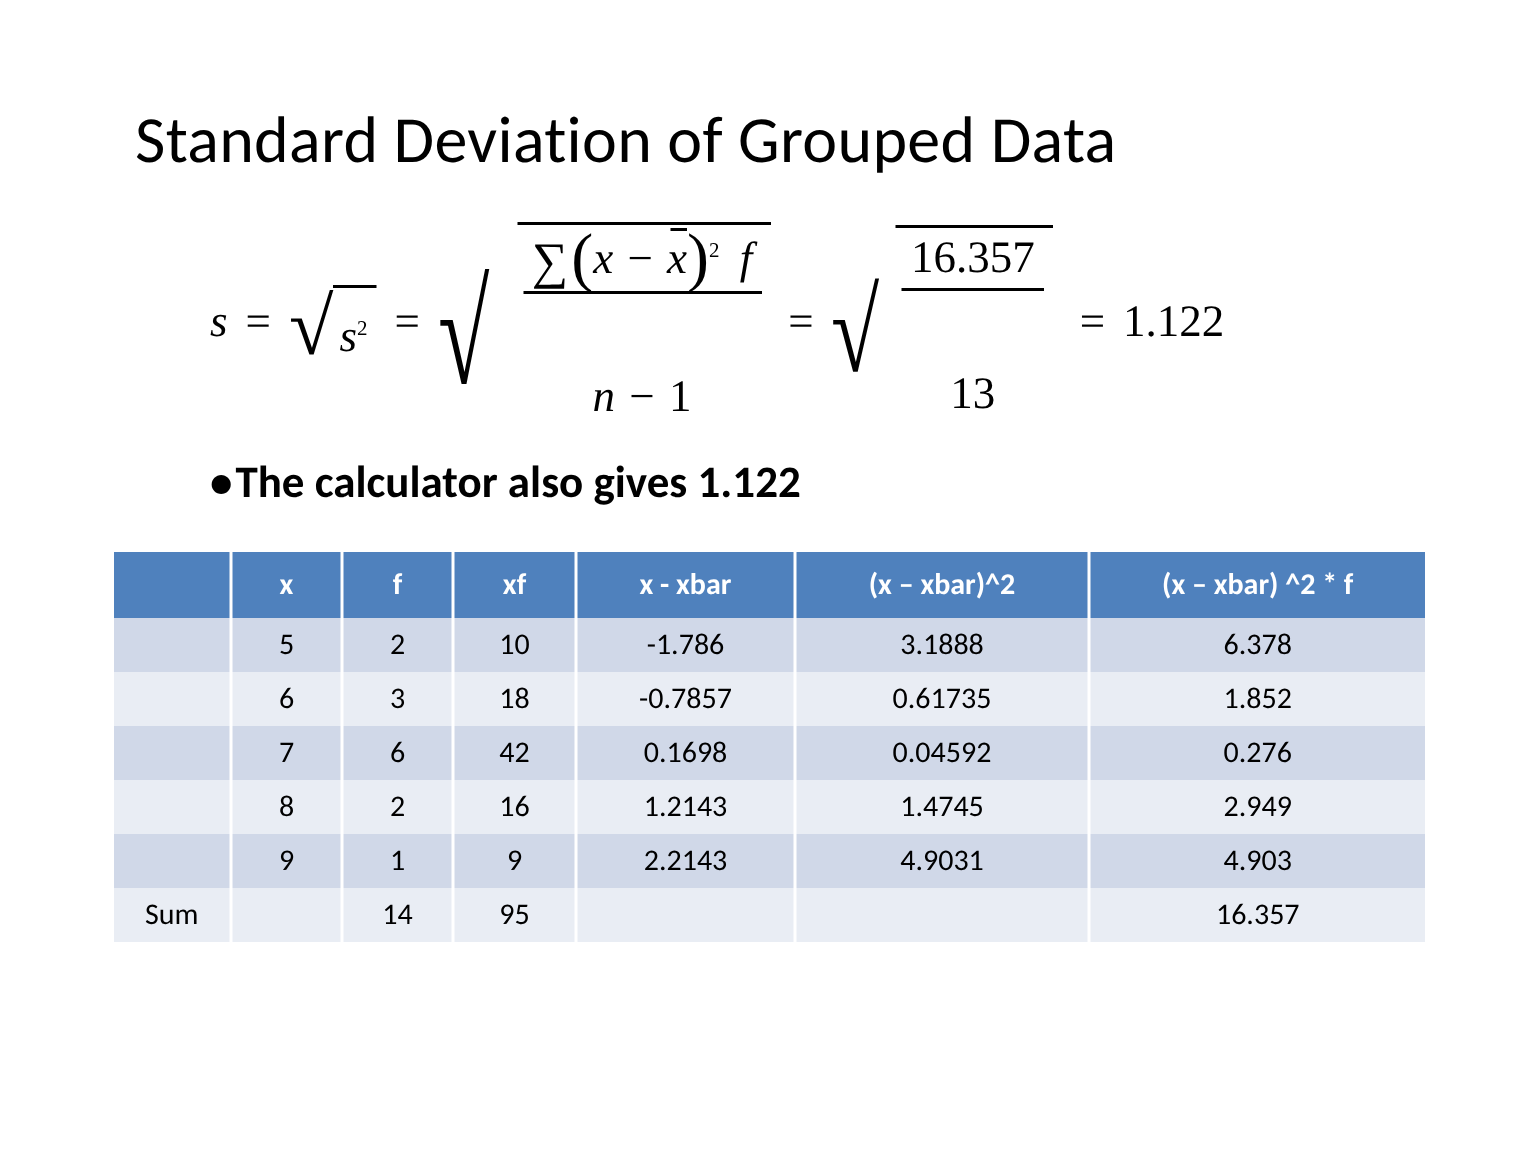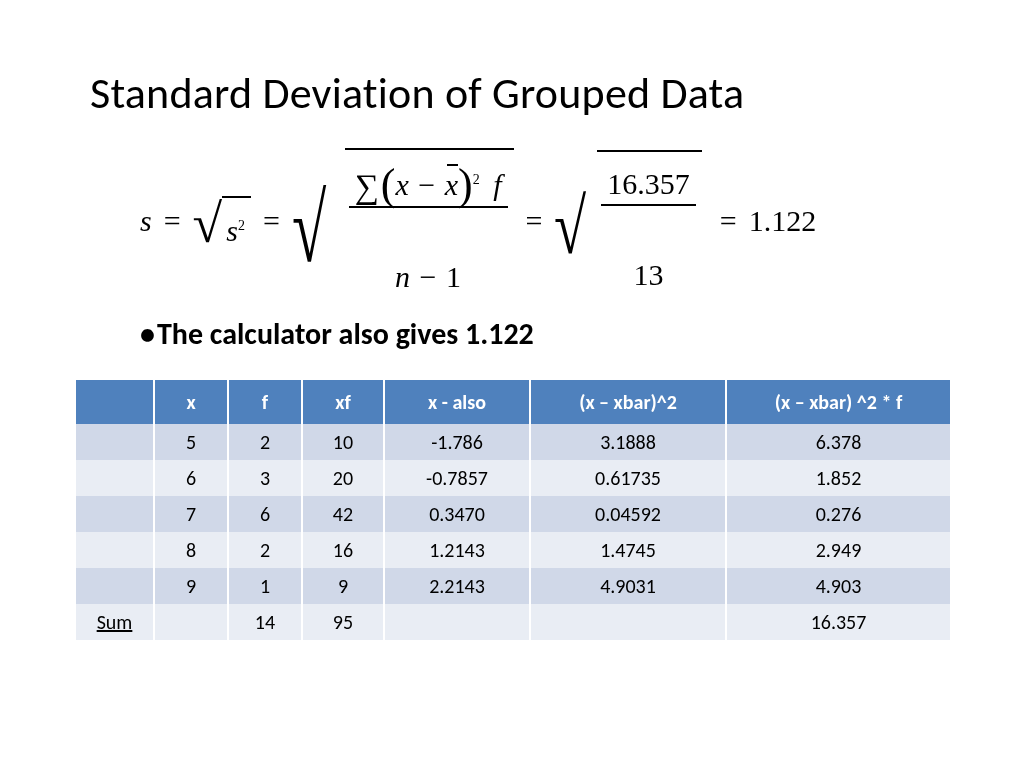--- a/index.html
+++ b/index.html
@@ -71,21 +71,20 @@
   }
   .frac {
     display: inline-flex;
     flex-direction: column;
     align-items: center;
     line-height: 1.1;
   }
   .frac .num {
     border-bottom: 2px solid #000;
     padding: 0 6px 4px 6px;
-    margin-top: 12px;
   }
   .frac .den {
     padding: 4px 6px 0 6px;
     margin-top: 48px;
   }
   .sum-sym {
     font-size: 34px;
     font-style: normal;
     display: inline-block;
     transform: translateY(3px);
@@ -147,21 +146,21 @@
   table.data td:first-child { border-left: none; }
   table.data tbody tr:nth-child(odd)  td { background: #d0d8e8; }
   table.data tbody tr:nth-child(even) td { background: #e9edf4; }
   table.data col.c0 { width: 78px; }
   table.data col.c1 { width: 74px; }
   table.data col.c2 { width: 74px; }
   table.data col.c3 { width: 82px; }
   table.data col.c4 { width: 146px; }
   table.data col.c5 { width: 196px; }
   table.data col.c6 { width: 224px; }
-  .rowlabel { font-weight: 400; text-decoration: underline; }
+  .rowlabel { font-weight: 400; }
 </style>
 </head>
 <body>
 <div class="slide">
 
   <div class="title">Standard Deviation of Grouped Data</div>
 
   <div class="formula-row">
     <span class="eq">s</span>
     <span class="op">=</span>
@@ -223,50 +222,50 @@
         <col class="c4">
         <col class="c5">
         <col class="c6">
     </colgroup>
     <thead>
       <tr>
         <th></th>
         <th>x</th>
         <th>f</th>
         <th>xf</th>
-        <th>x - also</th>
+        <th>x - xbar</th>
         <th>(x – xbar)^2</th>
         <th>(x – xbar) ^2 * f</th>
       </tr>
     </thead>
     <tbody>
       <tr>
         <td class="rowlabel"></td>
         <td>5</td>
         <td>2</td>
         <td>10</td>
         <td>-1.786</td>
         <td>3.1888</td>
         <td>6.378</td>
       </tr>
       <tr>
         <td class="rowlabel"></td>
         <td>6</td>
         <td>3</td>
-        <td>20</td>
+        <td>18</td>
         <td>-0.7857</td>
         <td>0.61735</td>
         <td>1.852</td>
       </tr>
       <tr>
         <td class="rowlabel"></td>
         <td>7</td>
         <td>6</td>
         <td>42</td>
-        <td>0.3470</td>
+        <td>0.1698</td>
         <td>0.04592</td>
         <td>0.276</td>
       </tr>
       <tr>
         <td class="rowlabel"></td>
         <td>8</td>
         <td>2</td>
         <td>16</td>
         <td>1.2143</td>
         <td>1.4745</td>

